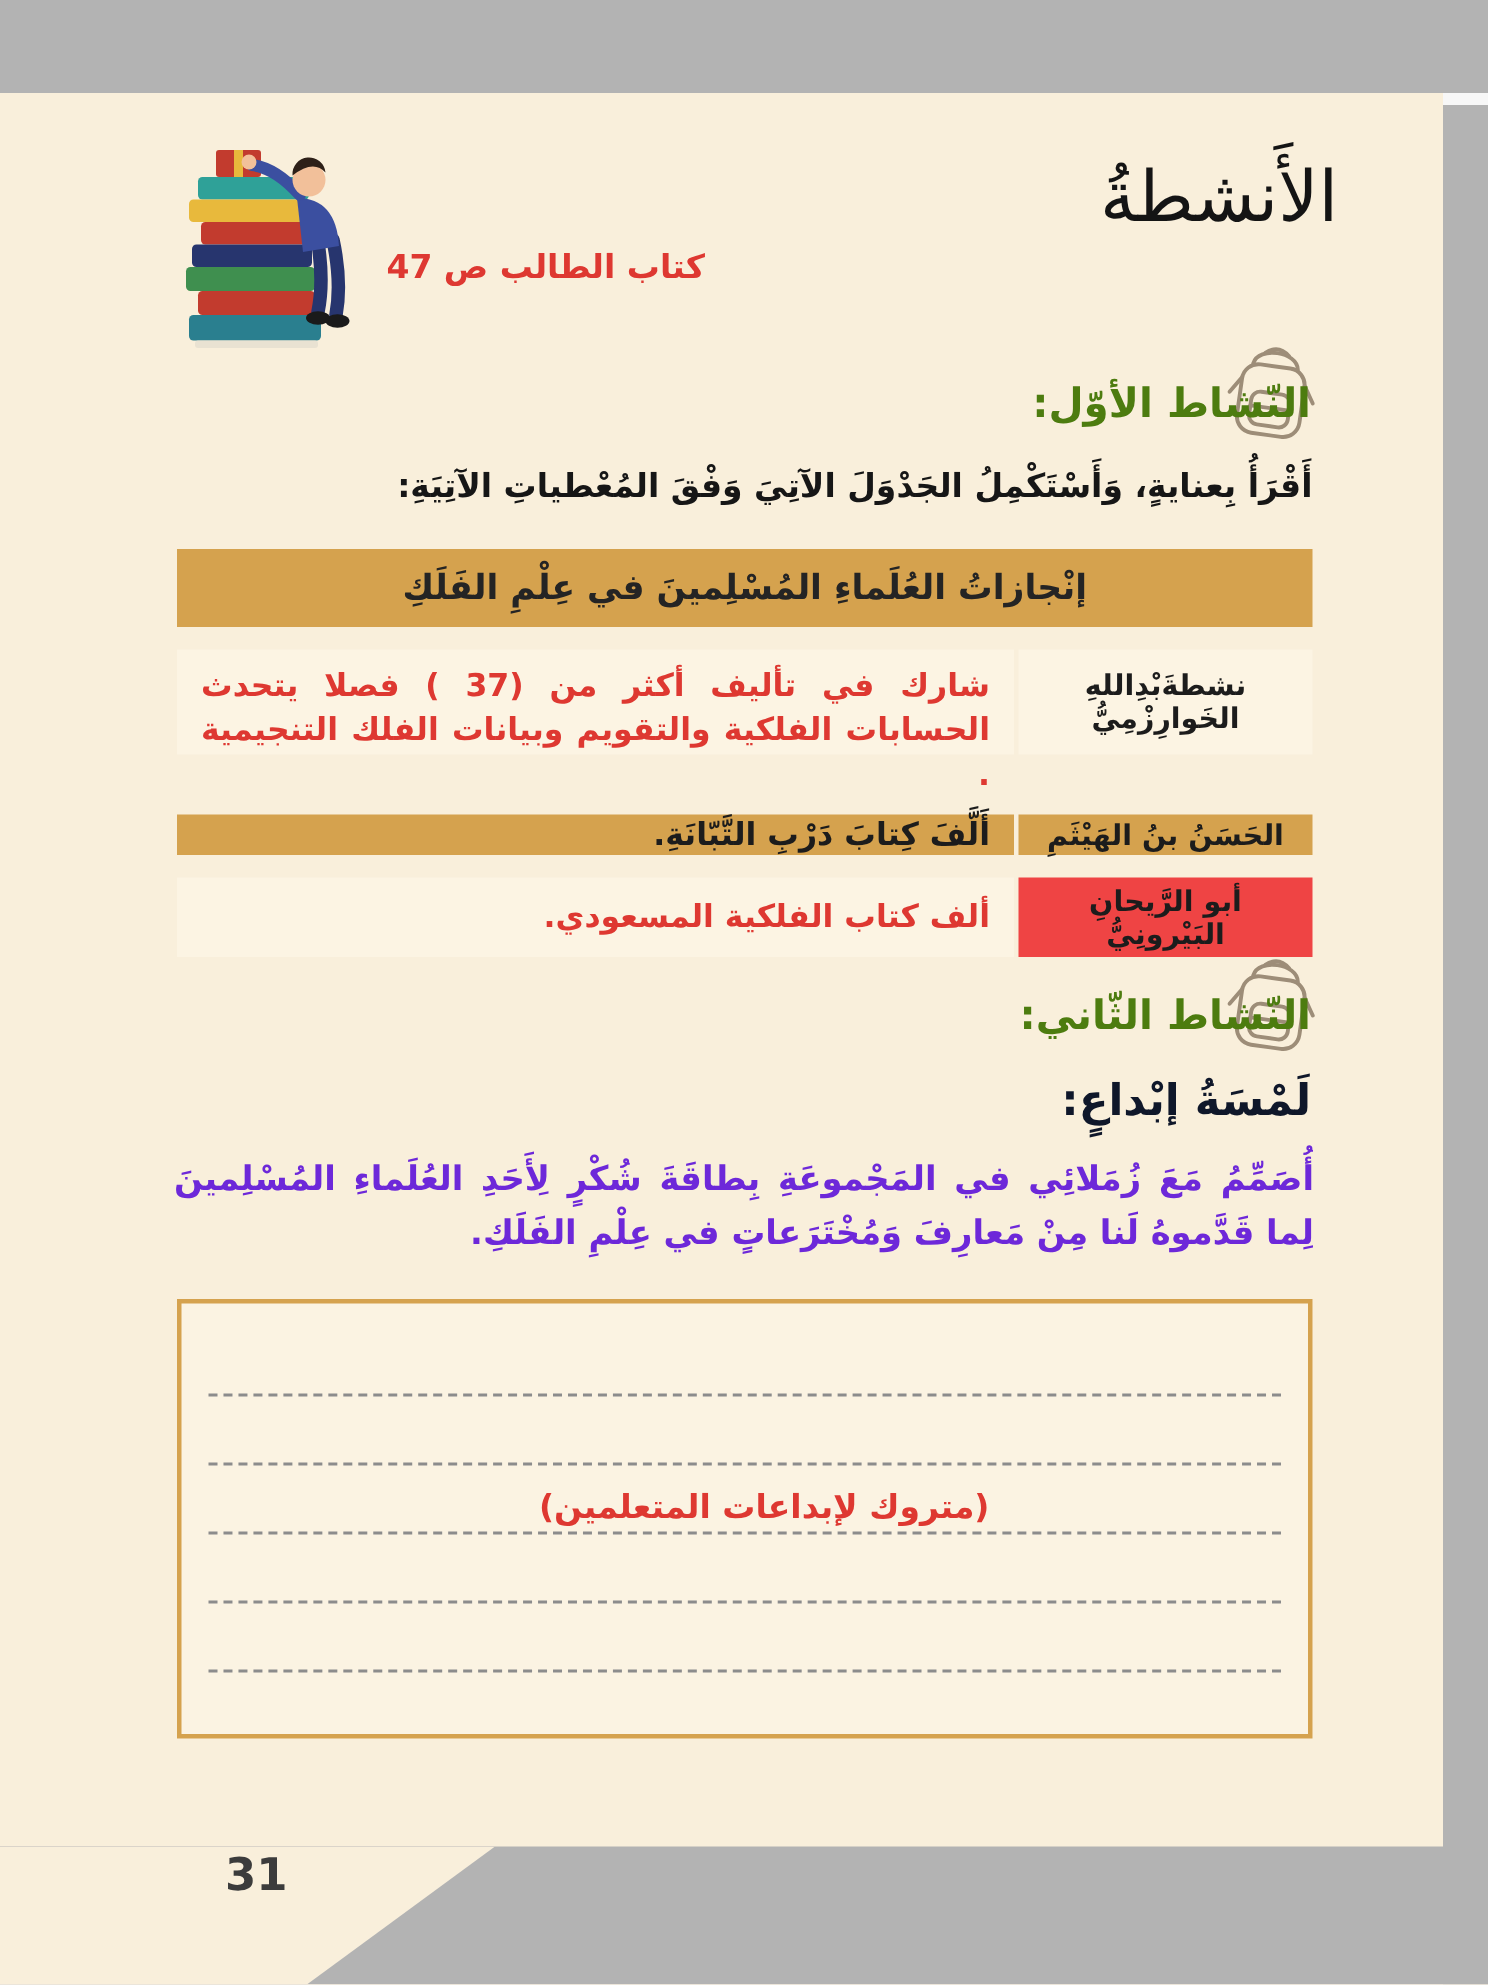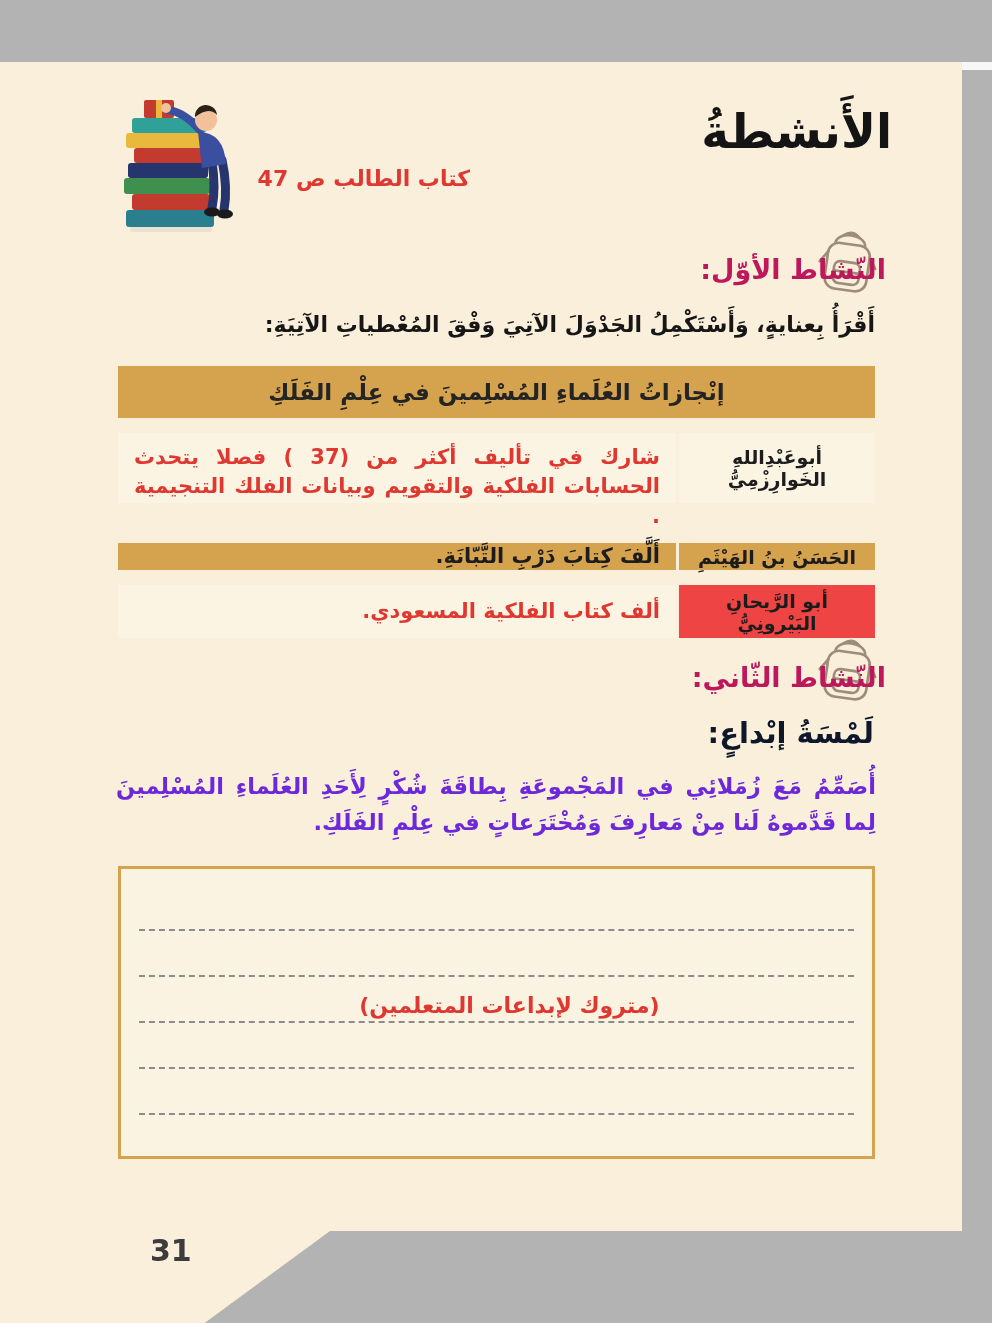--- a/index.html
+++ b/index.html
@@ -13,29 +13,29 @@
   .frame-right { position:absolute; top:70px; right:0; width:30px; height:1253px; background:#b3b3b3; }
   .frame-gap   { position:absolute; top:62px; right:0; width:30px; height:8px; background:#f7f7f7; }
   .frame-bottom{ position:absolute; bottom:0; left:0; width:992px; height:92px; background:#b3b3b3; }
   .footer-cream{
     position:absolute; bottom:0; left:0; width:330px; height:92px; background:#f9efdb;
     clip-path:polygon(0 0,100% 0,62% 100%,0 100%);
   }
   .page-number { position:absolute; left:150px; top:1233px; font-size:30px; font-weight:600; color:#3c3c3c; direction:ltr; }
 
   
-  .page-title  { position:absolute; top:104px; right:100px; font-size:47px; font-weight:bold; color:#141414; }
+  .page-title  { position:absolute; top:104px; right:100px; font-size:47px; font-weight:normal; color:#141414; }
   .book-ref    { position:absolute; top:166px; right:522px; font-size:22px; font-weight:bold; color:#de3831; }
   .books-illu  { position:absolute; top:88px; left:106px; width:138px; height:158px; }
 
   
   .backpack    { position:absolute; width:74px; height:82px; opacity:.85; }
   .bp1 { top:220px; right:108px; }
   .bp2 { top:628px; right:108px; }
-  .act-heading { position:absolute; right:106px; font-size:27px; font-weight:bold; color:#be185d; z-index:2; }
+  .act-heading { position:absolute; right:118px; font-size:27px; font-weight:bold; color:#4d7c0f; z-index:2; }
   .h1 { top:254px; }
   .h2 { top:662px; }
   .act-instruction { position:absolute; right:117px; font-size:22px; font-weight:bold; color:#161616; }
   .i1 { top:312px; }
   .sub-red { position:absolute; top:716px; right:118px; font-size:29px; font-weight:bold; color:#0f172a; }
   .i2 { position:absolute; top:768px; right:116px; width:760px; font-size:22.5px; font-weight:bold;
         color:#6d28d9; line-height:1.6; text-align:justify; }
 
   
   .sch-table { position:absolute; top:366px; right:117px; width:757px; display:flex; flex-direction:column; gap:15px; }
@@ -117,21 +117,21 @@
         <path d="M59 34 l7 11"></path>
       </g>
     </svg>
   </div>
   <div class="act-heading h1">النّشاط الأوّل:</div>
   <div class="act-instruction i1">أَقْرَأُ بِعنايةٍ، وَأَسْتَكْمِلُ الجَدْوَلَ الآتِيَ وَفْقَ المُعْطياتِ الآتِيَةِ:</div>
 
   <div class="sch-table">
     <div class="t-header">إنْجازاتُ العُلَماءِ المُسْلِمينَ في عِلْمِ الفَلَكِ</div>
     <div class="t-row r1">
-      <div class="cell scholar">أبوعَبْدِاللهِ الخَوارِزْمِيُّ</div>
+      <div class="cell scholar">نشطةَبْدِاللهِ الخَوارِزْمِيُّ</div>
       <div class="cell achv red just">شارك في تأليف أكثر من (37 ) فصلا يتحدث الحسابات الفلكية والتقويم وبيانات الفلك التنجيمية .</div>
     </div>
     <div class="t-row r2">
       <div class="cell scholar">الحَسَنُ بنُ الهَيْثَمِ</div>
       <div class="cell achv black rght">أَلَّفَ كِتابَ دَرْبِ التَّبّانَةِ.</div>
     </div>
     <div class="t-row r3">
       <div class="cell scholar">أبو الرَّيحانِ البَيْرونِيُّ</div>
       <div class="cell achv red rght">ألف كتاب الفلكية المسعودي.</div>
     </div>

